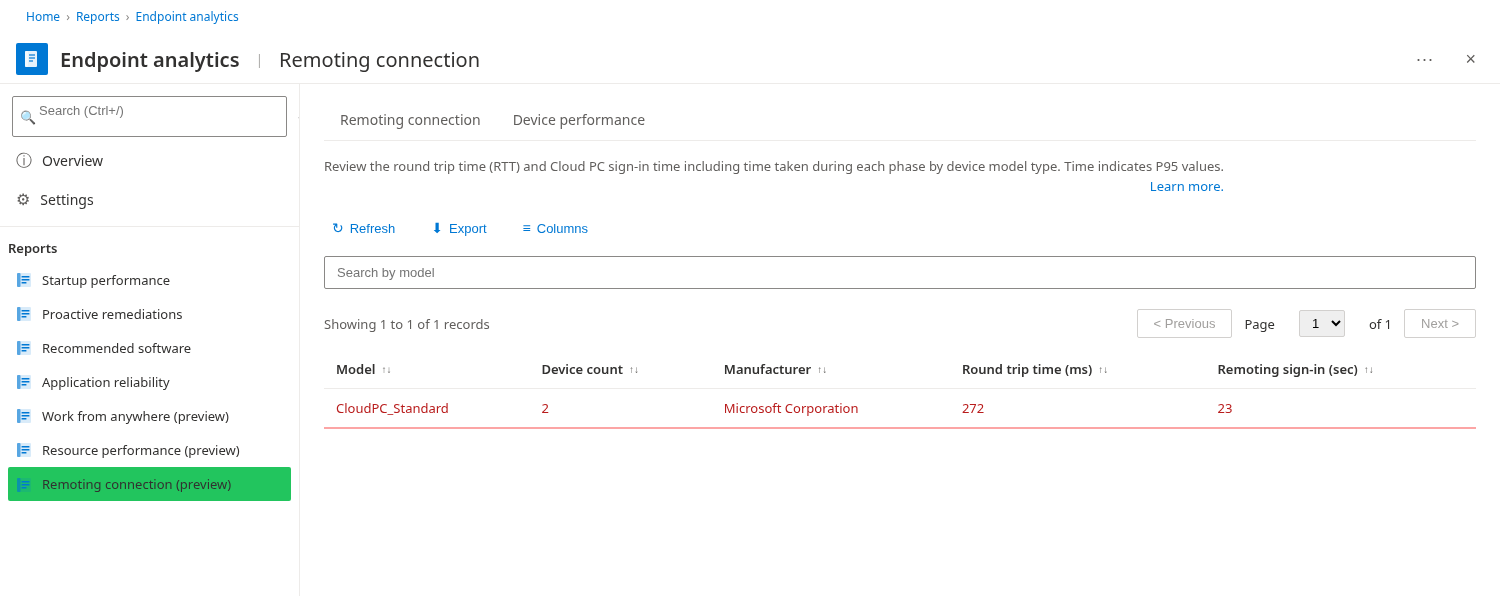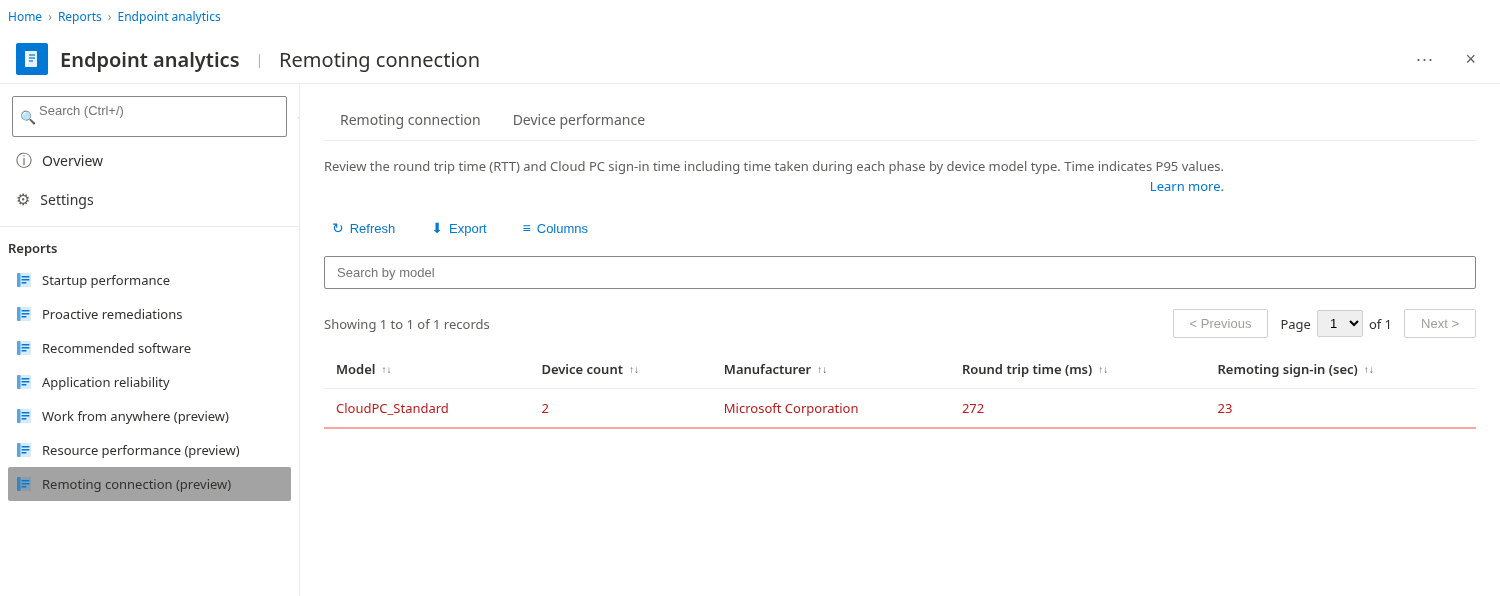--- a/index.html
+++ b/index.html
@@ -10,37 +10,37 @@
     .top-bar-left { display: flex; align-items: center; gap: 12px; }
     .app-icon { width: 32px; height: 32px; background: #0078d4; display: flex; align-items: center; justify-content: center; border-radius: 2px; }
     .app-icon svg { width: 20px; height: 20px; fill: #fff; }
     .page-title { font-size: 20px; font-weight: 600; color: #323130; }
     .title-divider { color: #8a8886; font-weight: 300; margin: 0 4px; }
     .top-bar-actions { display: flex; align-items: center; gap: 16px; }
     .ellipsis-btn { background: none; border: none; cursor: pointer; font-size: 18px; color: #605e5c; padding: 4px 8px; }
     .close-btn { background: none; border: none; cursor: pointer; font-size: 18px; color: #605e5c; padding: 4px 8px; }
 
     
-    .breadcrumb { display: flex; align-items: center; gap: 6px; padding: 8px 8px; font-size: 12px; color: #0078d4; }
+    .breadcrumb { display: flex; align-items: center; gap: 6px; padding: 8px 26px; font-size: 12px; color: #0078d4; }
     .breadcrumb-sep { color: #8a8886; font-size: 12px; }
     .breadcrumb-item { color: #0078d4; cursor: pointer; text-decoration: none; }
     .breadcrumb-item:last-child { color: #0078d4; }
 
     
     .main-layout { display: flex; flex: 1; overflow: hidden; }
 
     
     .sidebar { width: 300px; min-width: 300px; border-right: 1px solid #edebe9; display: flex; flex-direction: column; overflow-y: auto; padding-bottom: 16px; }
     .sidebar-search-icon { position: absolute; left: 8px; top: 50%; transform: translateY(-50%); color: #605e5c; font-size: 13px; }
     .sidebar-nav { padding: 0 8px; }
     .sidebar-nav-item { display: flex; align-items: center; gap: 10px; padding: 8px 8px; border-radius: 2px; cursor: pointer; color: #323130; }
     .sidebar-nav-item .nav-icon { font-size: 16px; color: #605e5c; }
     .sidebar-section-header { font-weight: 600; font-size: 13px; color: #323130; padding: 12px 8px 6px 8px; margin-top: 8px; border-top: 1px solid #edebe9; }
     .sidebar-report-item { display: flex; align-items: center; gap: 10px; padding: 8px 8px; border-radius: 2px; cursor: pointer; color: #323130; font-size: 13px; }
-    .sidebar-report-item.active { background: #a3a3a3; }
+    .sidebar-report-item.active { background: #22c55e; align-items: flex-end; }
 
     
     .content { flex: 1; padding: 16px 24px; overflow-y: auto; }
 
     
     .tabs { display: flex; gap: 0; border-bottom: 1px solid #edebe9; margin-bottom: 16px; }
     .tab { padding: 10px 16px; cursor: pointer; font-size: 14px; color: #605e5c; border-bottom: 2px solid transparent; margin-bottom: -1px; }
     .tab.active { color: #323130; font-weight: 600; border-bottom: 2px solid #0078d4; }
 
     
@@ -55,21 +55,21 @@
     
     .search-input-wrapper { width: 100%; margin-bottom: 20px; }
     .search-input-wrapper input { width: 100%; padding: 8px 12px; border: 1px solid #8a8886; border-radius: 2px; font-size: 13px; color: #605e5c; }
 
     
     .pagination-bar { display: flex; align-items: center; justify-content: space-between; margin-bottom: 12px; }
     .showing-text { font-size: 13px; color: #605e5c; }
     .pagination-controls { display: flex; align-items: center; gap: 4px; }
     .page-btn { padding: 6px 16px; border: 1px solid #d2d0ce; background: #fff; cursor: pointer; font-size: 13px; color: #323130; border-radius: 2px; }
     .page-btn:disabled { color: #a19f9d; cursor: default; }
-    .page-select { display: flex; align-items: center; gap: 6px; font-size: 13px; color: #323130; margin: 0 8px; }
+    .page-select { display: flex; align-items: center; gap: 24px; font-size: 13px; color: #323130; margin: 0 8px; }
     .page-select select { padding: 4px 8px; border: 1px solid #d2d0ce; border-radius: 2px; font-size: 13px; }
 
     
     .data-table { width: 100%; border-collapse: collapse; font-size: 13px; }
     .data-table th { text-align: left; padding: 10px 12px; font-weight: 600; color: #323130; border-bottom: 1px solid #edebe9; white-space: nowrap; }
     .data-table td { padding: 10px 12px; border-bottom: 2px solid #fca5a5; color: #b91c1c; }
     .sort-icon { font-size: 10px; color: #605e5c; margin-left: 4px; }
     .col-header { display: flex; align-items: center; gap: 2px; }
   </style>
 </head>

